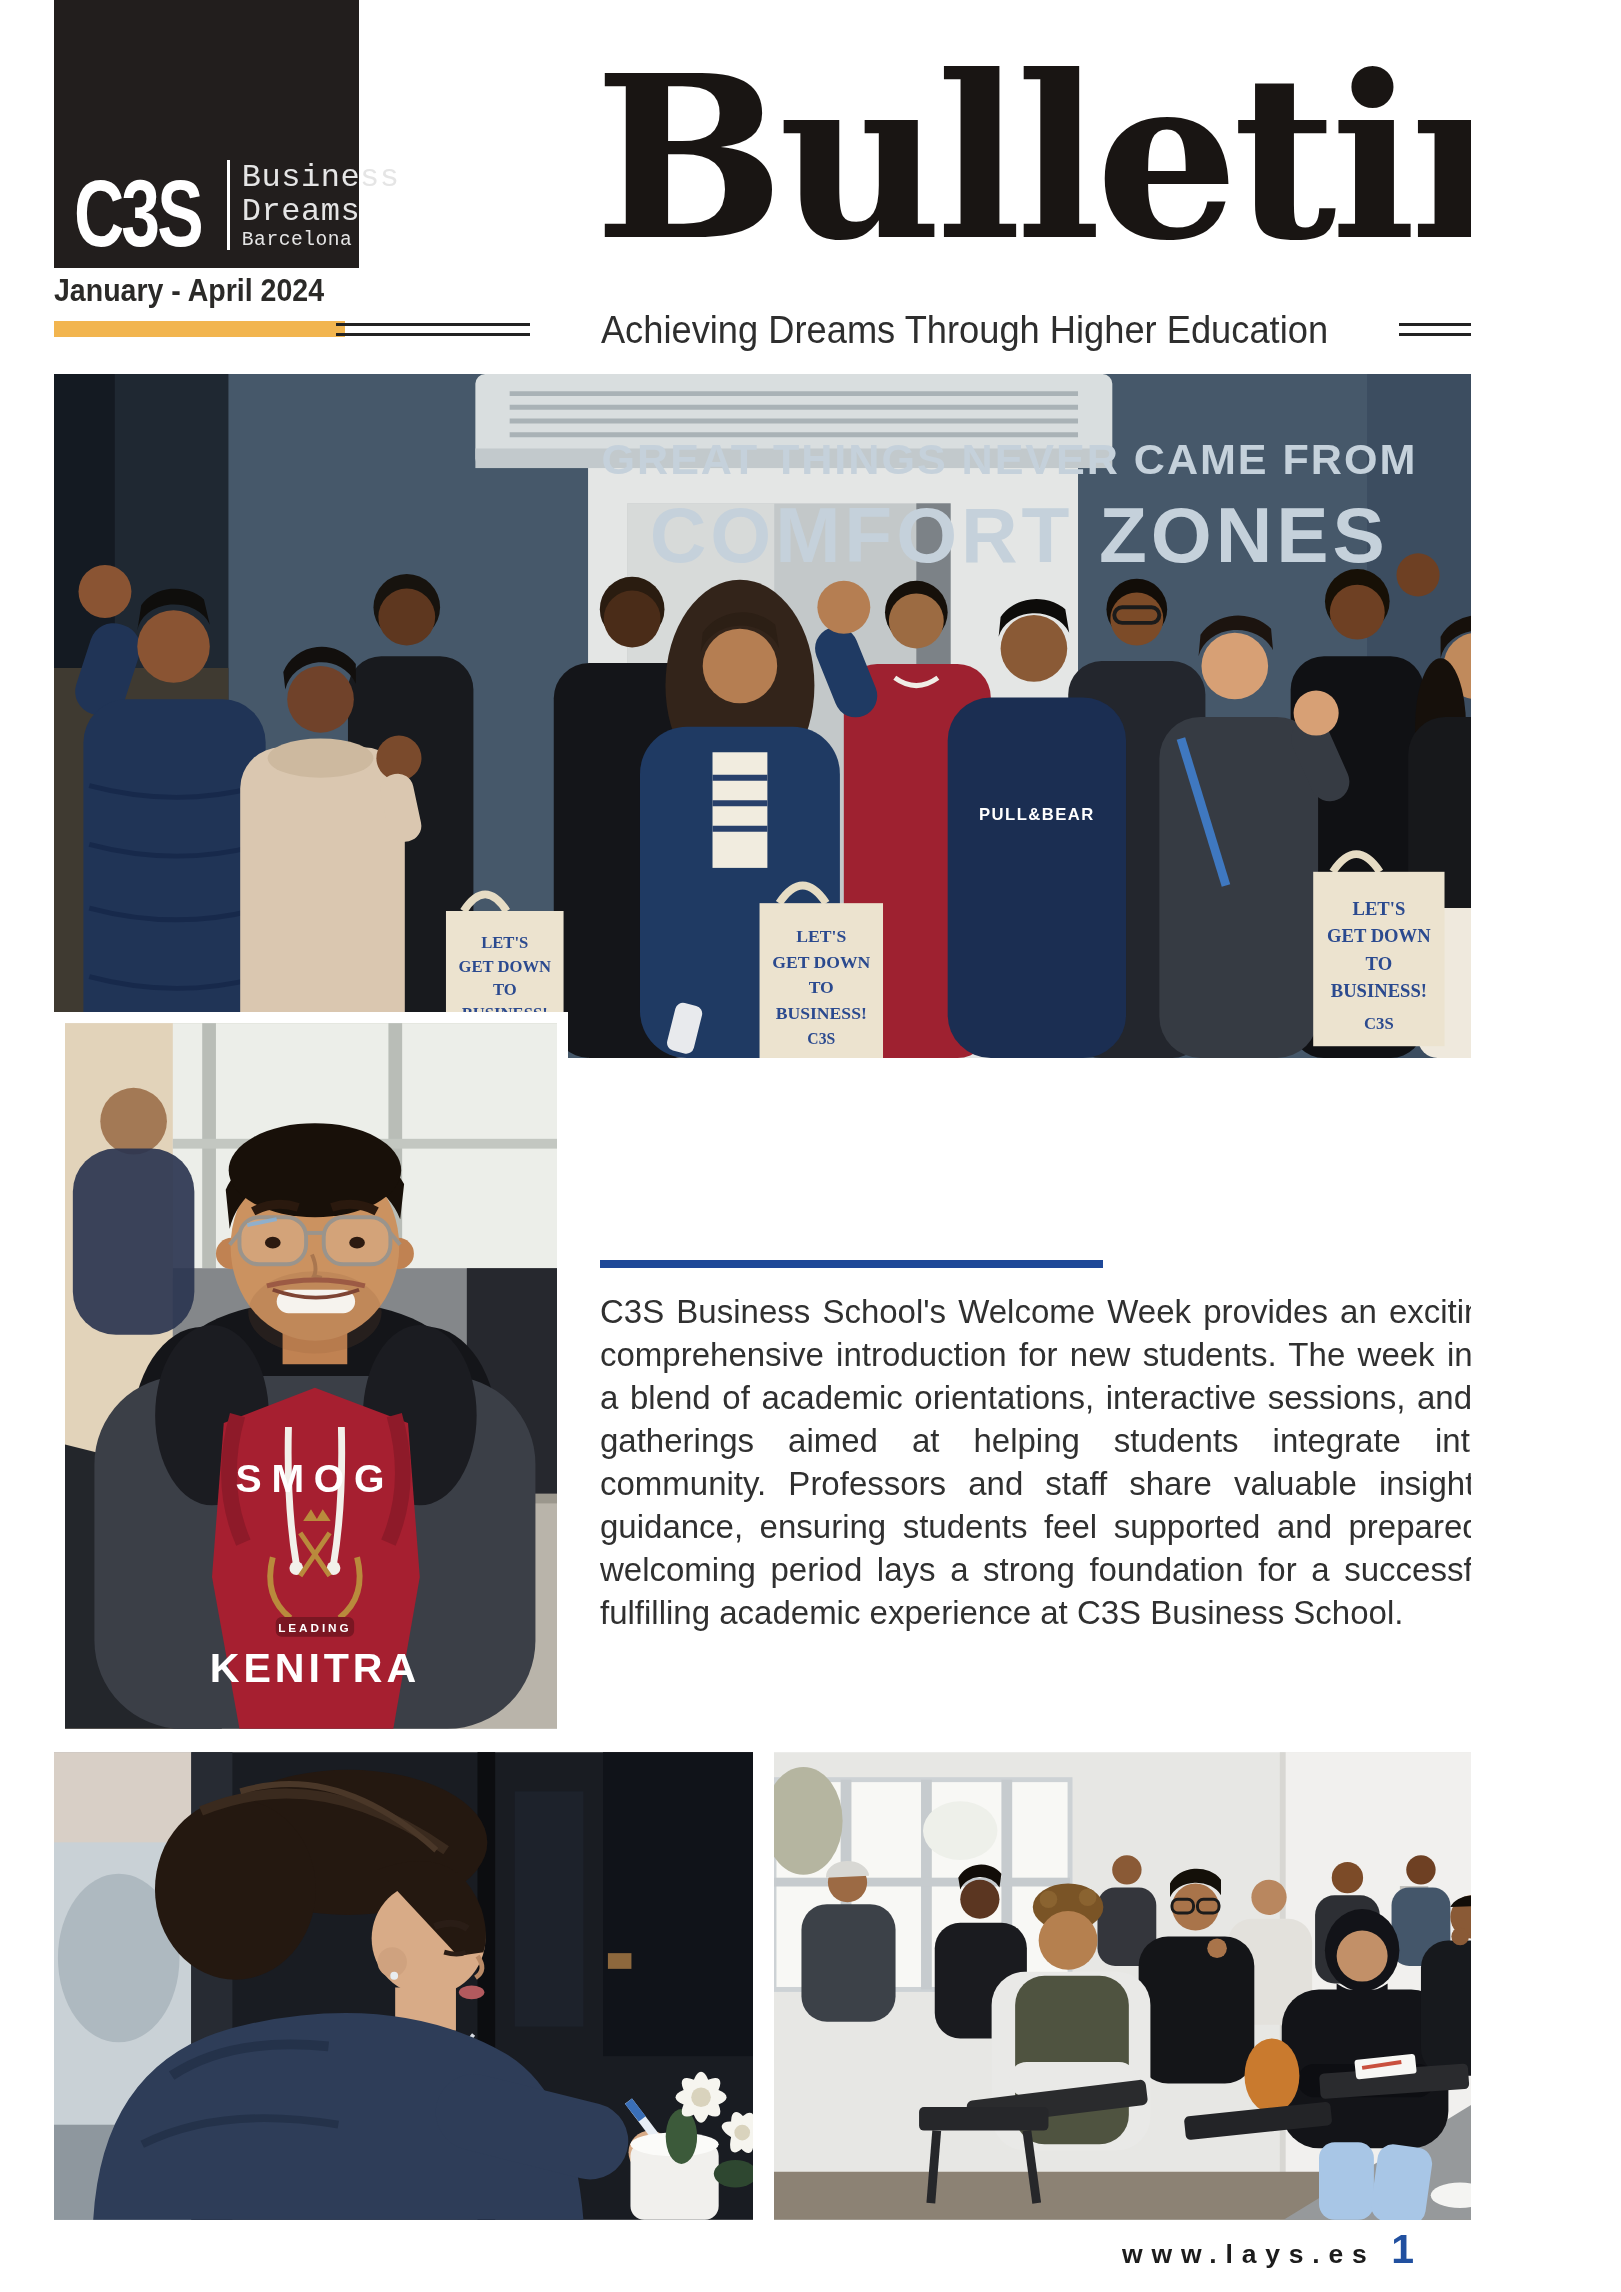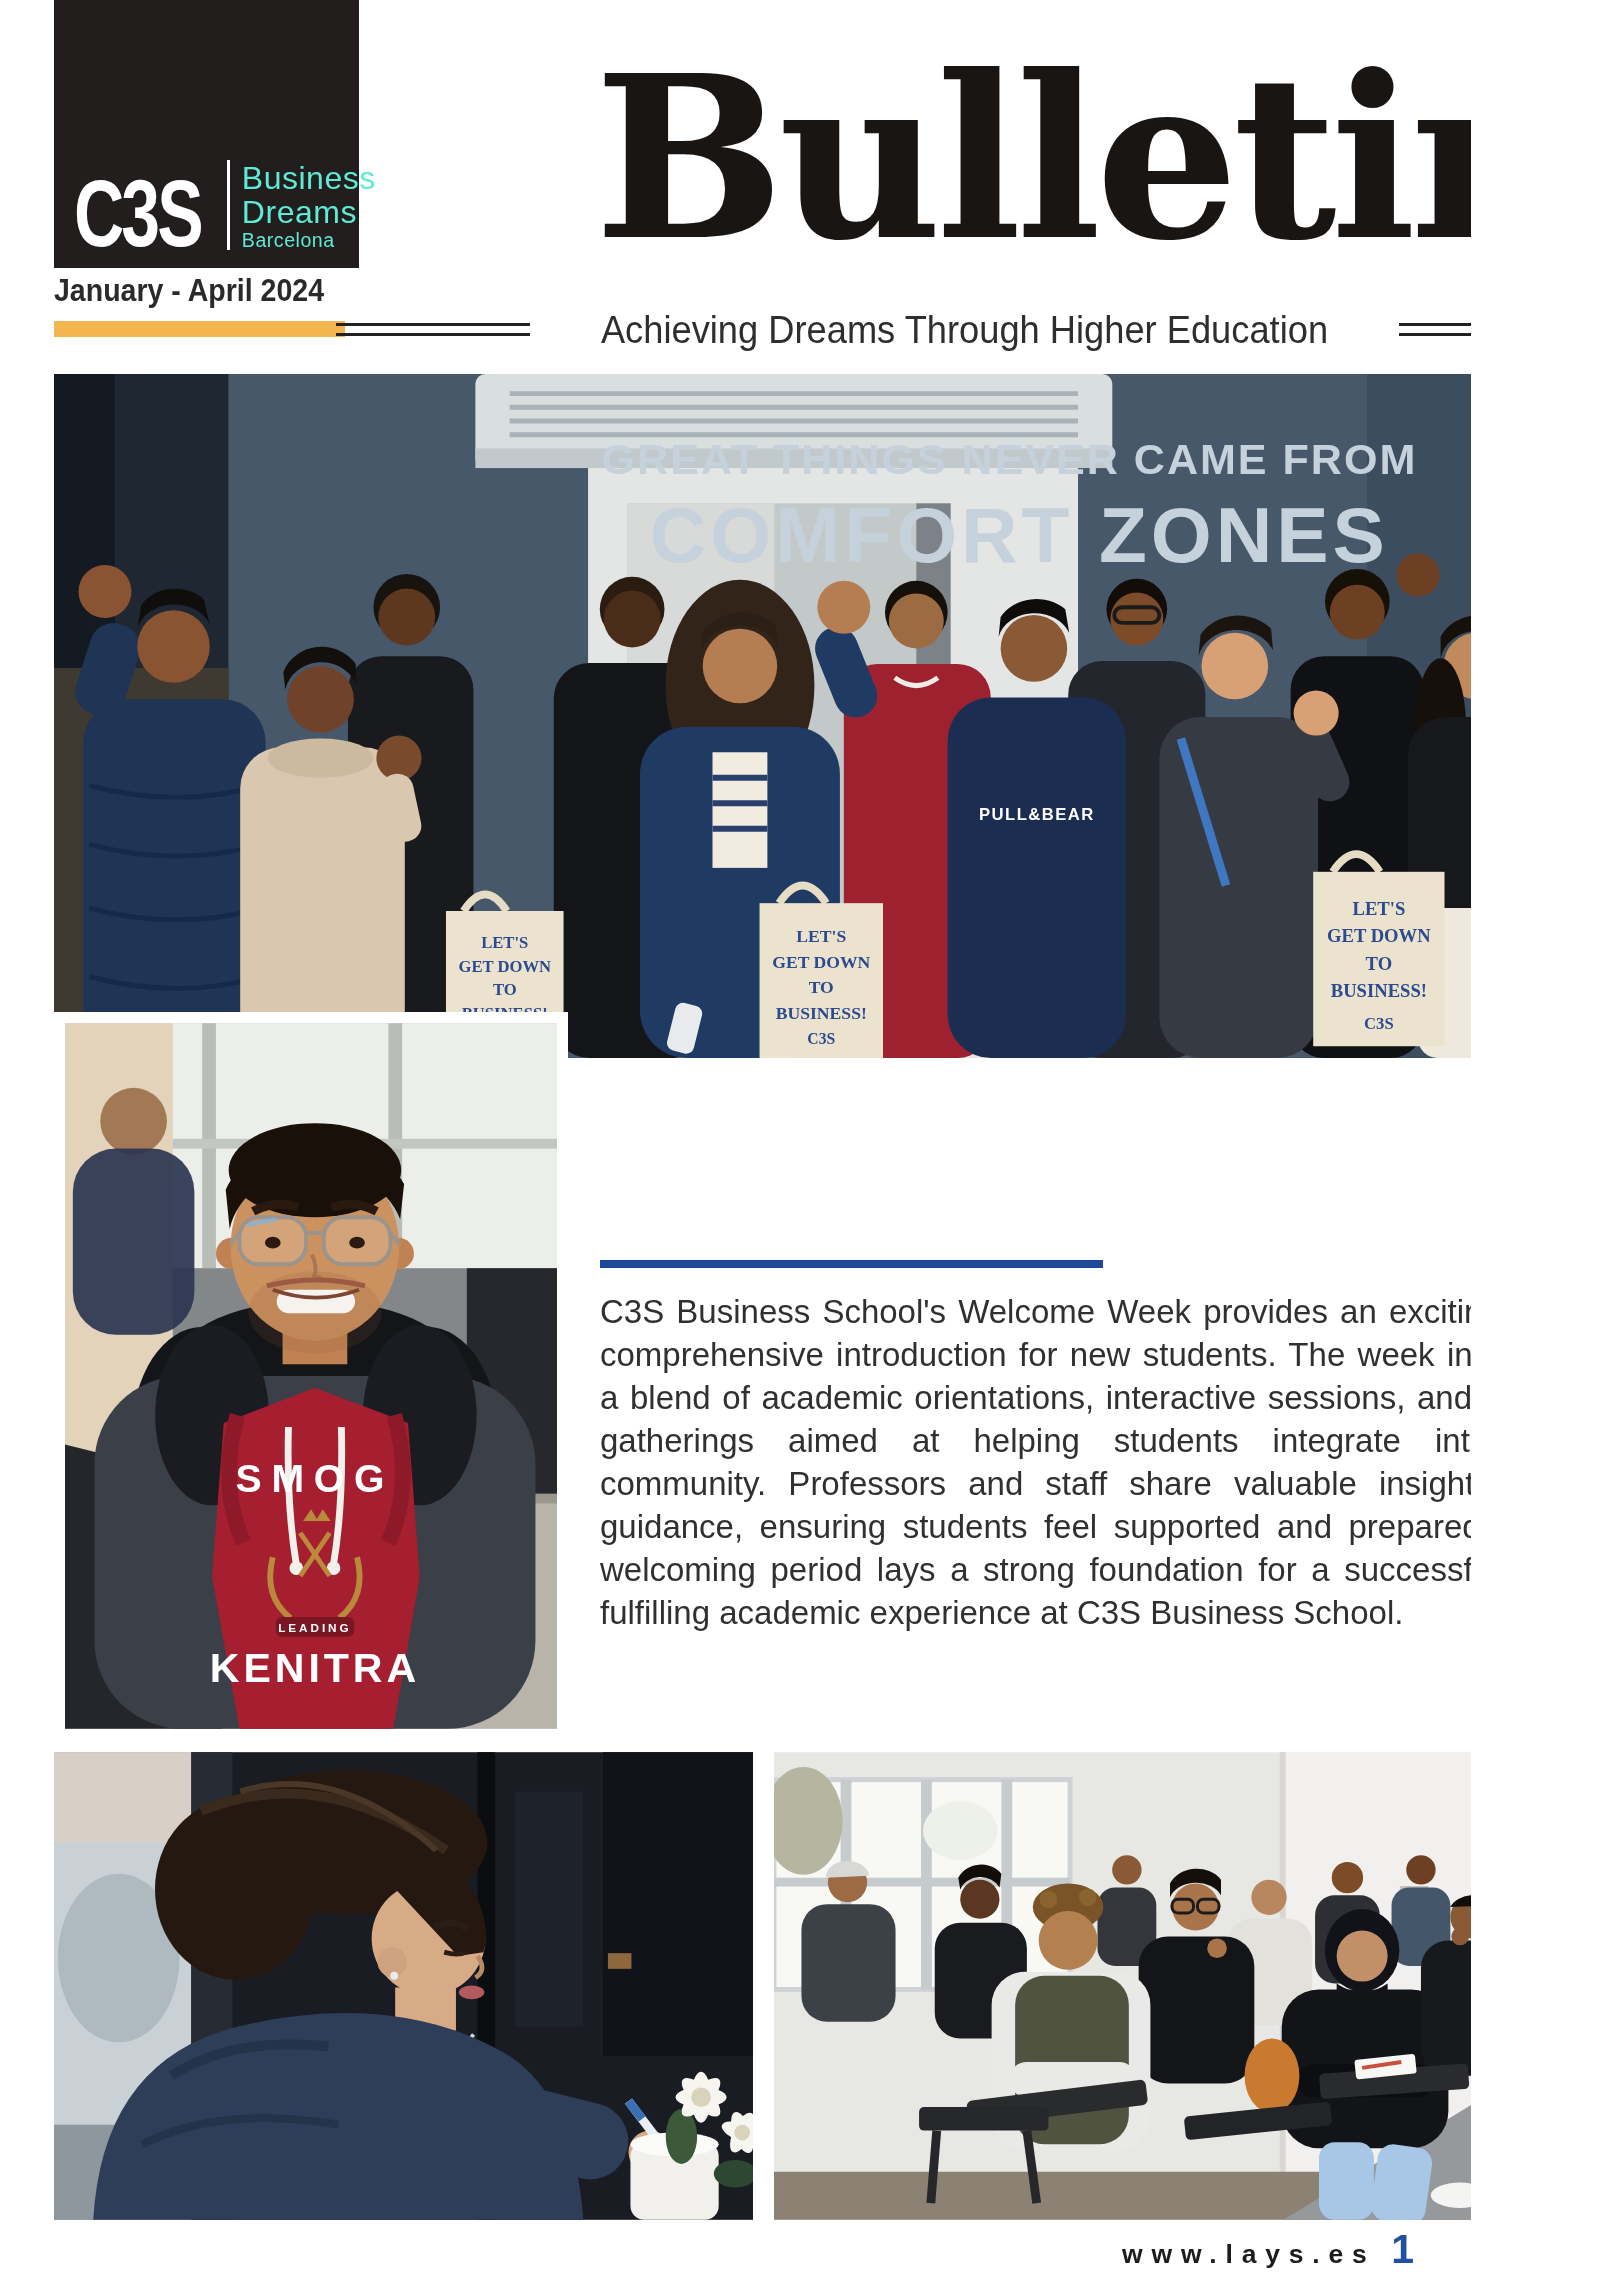--- a/index.html
+++ b/index.html
@@ -5,21 +5,21 @@
   html,body{margin:0;padding:0;background:#ffffff;}
   .page{position:relative;width:1471px;height:2293px;background:#ffffff;overflow:hidden;
         font-family:"Liberation Sans",sans-serif;}
 
   
   .logo-box{position:absolute;left:54px;top:0;width:305px;height:268px;background:#221e1d;}
   .logo-inner{position:absolute;left:19.6px;bottom:15.7px;display:flex;align-items:flex-end;}
   .logo-acronym{font:800 94px/0.82 "Liberation Sans",sans-serif;color:#fff;letter-spacing:-3.9px;
                 transform:scaleX(.74);transform-origin:left bottom;}
   .logo-divider{width:2.9px;height:90px;background:#fff;margin:0 11.8px 2px -17.6px;}
-  .logo-words{color:#5eead4;font-family:Liberation Sans, sans-serif;line-height:1;padding-bottom:2px;}
+  .logo-words{color:#e5e5e5;font-family:Liberation Mono, monospace;line-height:1;padding-bottom:2px;}
   .logo-w1,.logo-w2{font-size:32px;letter-spacing:0.5px;}
   .logo-w2{margin-top:2px;}
   .logo-w3{font-size:19.6px;margin-top:2.9px;letter-spacing:0.5px;}
 
   .issue-date{position:absolute;left:54px;top:274px;font:700 31px/1.1 "Liberation Sans",sans-serif;
               color:#2b2a28;transform:scaleX(.92);transform-origin:left top;white-space:nowrap;}
   .yellow-bar{position:absolute;left:54px;top:321px;width:291px;height:15.7px;background:#f2b54f;}
 
   .masthead{position:absolute;left:353px;top:54px;width:1215px;text-align:right;
             font:700 225px/0.93 "DejaVu Serif",serif;color:#191513;letter-spacing:-5.9px;}

